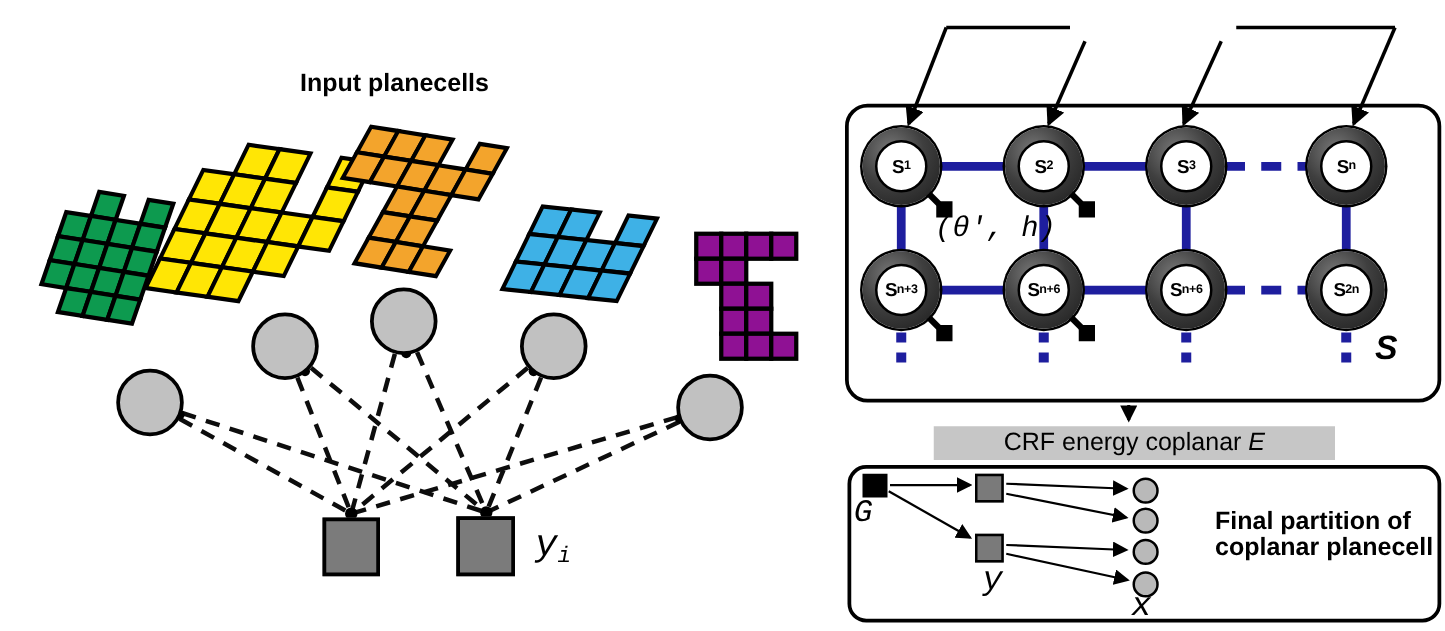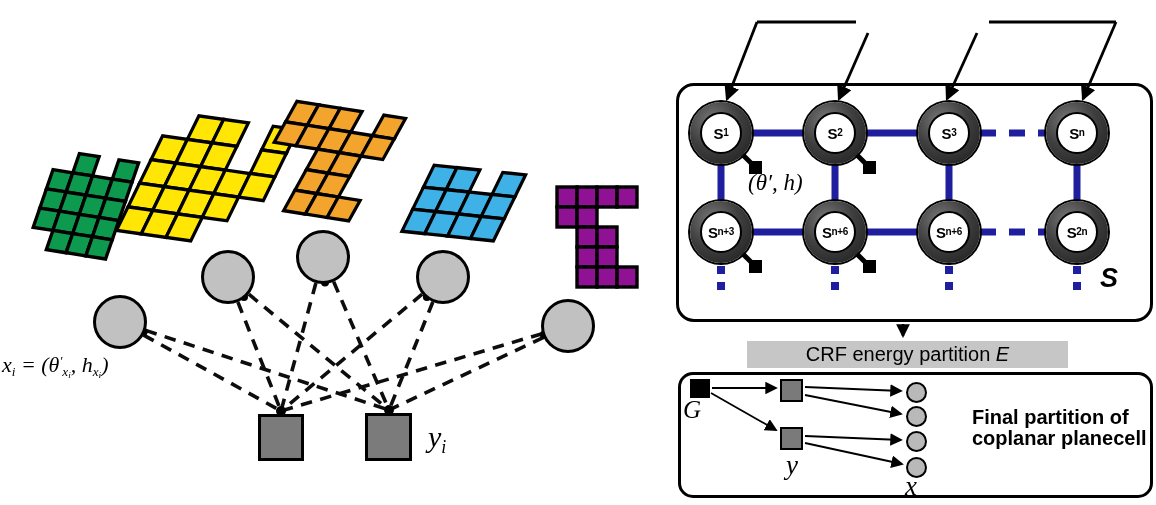--- a/index.html
+++ b/index.html
@@ -5,21 +5,21 @@
   html,body{margin:0;padding:0;background:#fff}
   .canvas{position:relative;width:1156px;height:505px;background:#fff;
           font-family:"Liberation Sans",sans-serif;overflow:hidden}
   .abs{position:absolute}
   #overlay{left:0;top:0;z-index:2;pointer-events:none}
   .pc{z-index:1;transform-origin:0 0}
   .pc svg{overflow:visible;display:block}
   .gcirc{z-index:3;border-radius:50%;background:#c1c1c1;border:3px solid #000;box-sizing:border-box}
   .dsq{z-index:3;background:#7b7b7b;border:3.5px solid #000;box-sizing:border-box}
   .title{left:240px;top:56px;font-size:20px;font-weight:bold;z-index:3;white-space:nowrap}
-  .math{font-family:Liberation Serif, serif;font-style:italic;z-index:3;white-space:nowrap}
+  .math{font-family:Liberation Mono, monospace;font-style:italic;z-index:3;white-space:nowrap}
   #xeq{left:2px;top:352px;font-size:22px}
   #yi{left:428px;top:420px;font-size:30px}
   .m-sub{font-size:0.6em;vertical-align:-0.33em}
   .m-sup{font-size:0.6em;vertical-align:0.5em}
   .m-subsub{font-size:0.42em;vertical-align:-0.62em}
   #sbox{left:676px;top:83px;width:477px;height:239px;border:3.5px solid #000;border-radius:18px;z-index:1;box-sizing:border-box}
   #pill{left:856px;top:4px;width:133px;height:31px;background:#ededed;border:3.5px solid #111;border-radius:16px;
         z-index:3;display:flex;align-items:center;justify-content:center;font-size:19px;box-sizing:border-box}
   .snode{z-index:3;width:62px;height:62px;border-radius:50%;
          background:radial-gradient(circle at 36% 30%,#787878 0%,#3f3f3f 45%,#1b1b1b 100%);
@@ -104,35 +104,35 @@
         <line x1="903" y1="324" x2="903" y2="336" stroke-width="2.5" stroke="#000" marker-end="url(#mA)"></line>
         <line x1="712" y1="388" x2="776" y2="388" stroke-width="1.8" stroke="#000" marker-end="url(#mS)"></line>
         <line x1="711" y1="393" x2="776" y2="430" stroke-width="1.8" stroke="#000" marker-end="url(#mS)"></line>
         <line x1="805" y1="387" x2="901" y2="391" stroke-width="1.8" stroke="#000" marker-end="url(#mS)"></line>
         <line x1="805" y1="395" x2="901" y2="414" stroke-width="1.8" stroke="#000" marker-end="url(#mS)"></line>
         <line x1="805" y1="436" x2="901" y2="440" stroke-width="1.8" stroke="#000" marker-end="url(#mS)"></line>
         <line x1="805" y1="443" x2="902" y2="464" stroke-width="1.8" stroke="#000" marker-end="url(#mS)"></line>
       </g>
   </svg>
 
-
-  <div class="abs math" id="xeq"><span>x</span><span class="m-sub">i</span><span> = (</span><span>θ</span><span class="m-sup">′</span><span class="m-sub">x</span><span class="m-subsub">i</span><span>, h</span><span class="m-sub">x</span><span class="m-subsub">i</span><span>)</span></div>
+  <div class="abs title">Input planecells</div>
+
   <div class="abs math" id="yi"><span>y</span><span class="m-sub">i</span></div>
 
   <div class="abs dsq" id="dsqA" style="left:258px;top:414px;width:46px;height:47px"></div>
   <div class="abs dsq" id="dsqB" style="left:365px;top:413px;width:47px;height:48px"></div>
 
   <div class="abs" id="sbox"></div>
 
 
   <div class="abs math" id="thetah">(θ′, h)</div>
   <div class="abs" id="slab">S</div>
 
   <div class="abs" id="crf">
-    <span>CRF energy partition </span><span class="em">E</span>
+    <span>CRF energy coplanar </span><span class="em">E</span>
   </div>
 
   <div class="abs" id="bbox"></div>
   <div class="abs" id="gsq"></div>
   <div class="abs ysq" style="left:780px;top:379px"></div>
   <div class="abs ysq" style="left:780px;top:427px"></div>
   <div class="abs math" id="glab">G</div>
   <div class="abs math" id="ylab">y</div>
   <div class="abs math" id="xlab">x</div>
   <div class="abs" id="cap">

